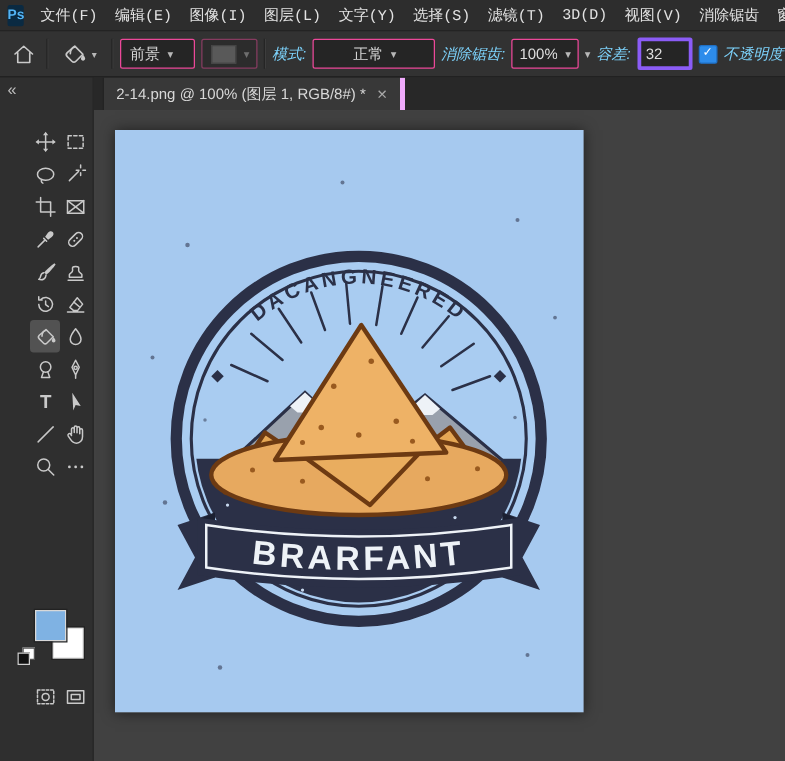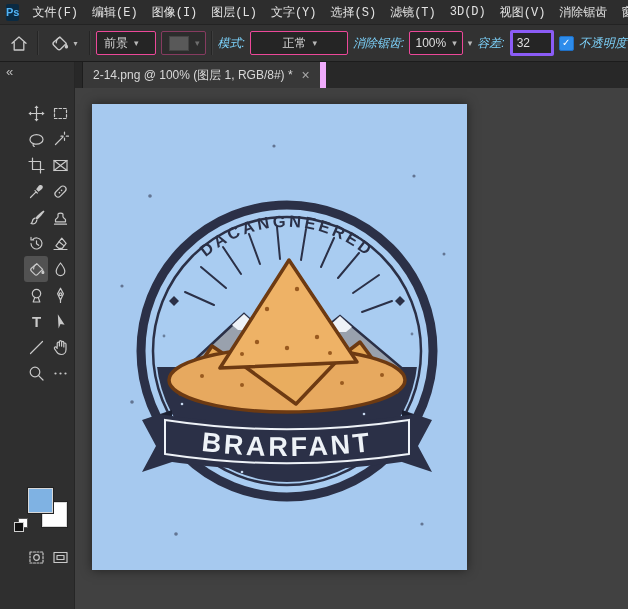--- a/index.html
+++ b/index.html
@@ -24,21 +24,21 @@
   .numbox{height:20px;background:#252525;border:3px solid #8b5cf6;border-radius:2px;
     color:#dfdfdf;font-size:12px;font-family:inherit;padding:0 4px;box-sizing:content-box;}
   .lbl{color:#7dd3fc;flex:0 0 auto;font-style:italic;}
   .checkbox{width:13px;height:13px;background:#2d8ceb;border:1px solid #1f6fc4;border-radius:2px;
     color:#fff;font-size:10px;line-height:12px;text-align:center;flex:0 0 auto;}
   .patt{width:18px;height:13px;background:#8a8a8a;border:1px solid #5a5a5a;}
   .disabled{opacity:.45;}
   
   .tabbar{position:absolute;left:74px;top:62px;right:0;height:26px;background:#282828;display:flex;align-items:flex-end;z-index:10;}
   .tab{height:26px;margin-left:8px;background:#383838;color:#d8d8d8;font-size:12px;
-    display:flex;align-items:center;gap:9px;padding:0 10px;border-right:6px solid #f0abfc;border-left:1px solid #1d1d1d;}
+    display:flex;align-items:center;gap:9px;padding:0 10px;border-right:4px solid #f0abfc;border-left:1px solid #1d1d1d;}
   .tab .close{color:#a8a8a8;font-size:14px;line-height:1;}
   
   .toolstrip{position:absolute;left:0;top:62px;width:74px;bottom:0;background:#2f2f2f;border-right:1px solid #262626;z-index:11;}
   .collapse{position:absolute;left:6px;top:2px;color:#bdbdbd;font-size:13px;}
   .tools{position:absolute;left:24px;top:38px;width:48px;display:grid;grid-template-columns:24px 24px;grid-auto-rows:26px;}
   .ti{width:24px;height:26px;display:flex;align-items:center;justify-content:center;border-radius:3px;}
   .ti svg{width:17px;height:17px;}
   .ti svg *{stroke:#c9c9c9;fill:none;stroke-width:1.2;stroke-linecap:round;stroke-linejoin:round;}
   .ti svg .fil{fill:#c9c9c9;stroke:none;}
   .ti svg text{fill:#c9c9c9;stroke:none;font-weight:bold;font-family:inherit;}

